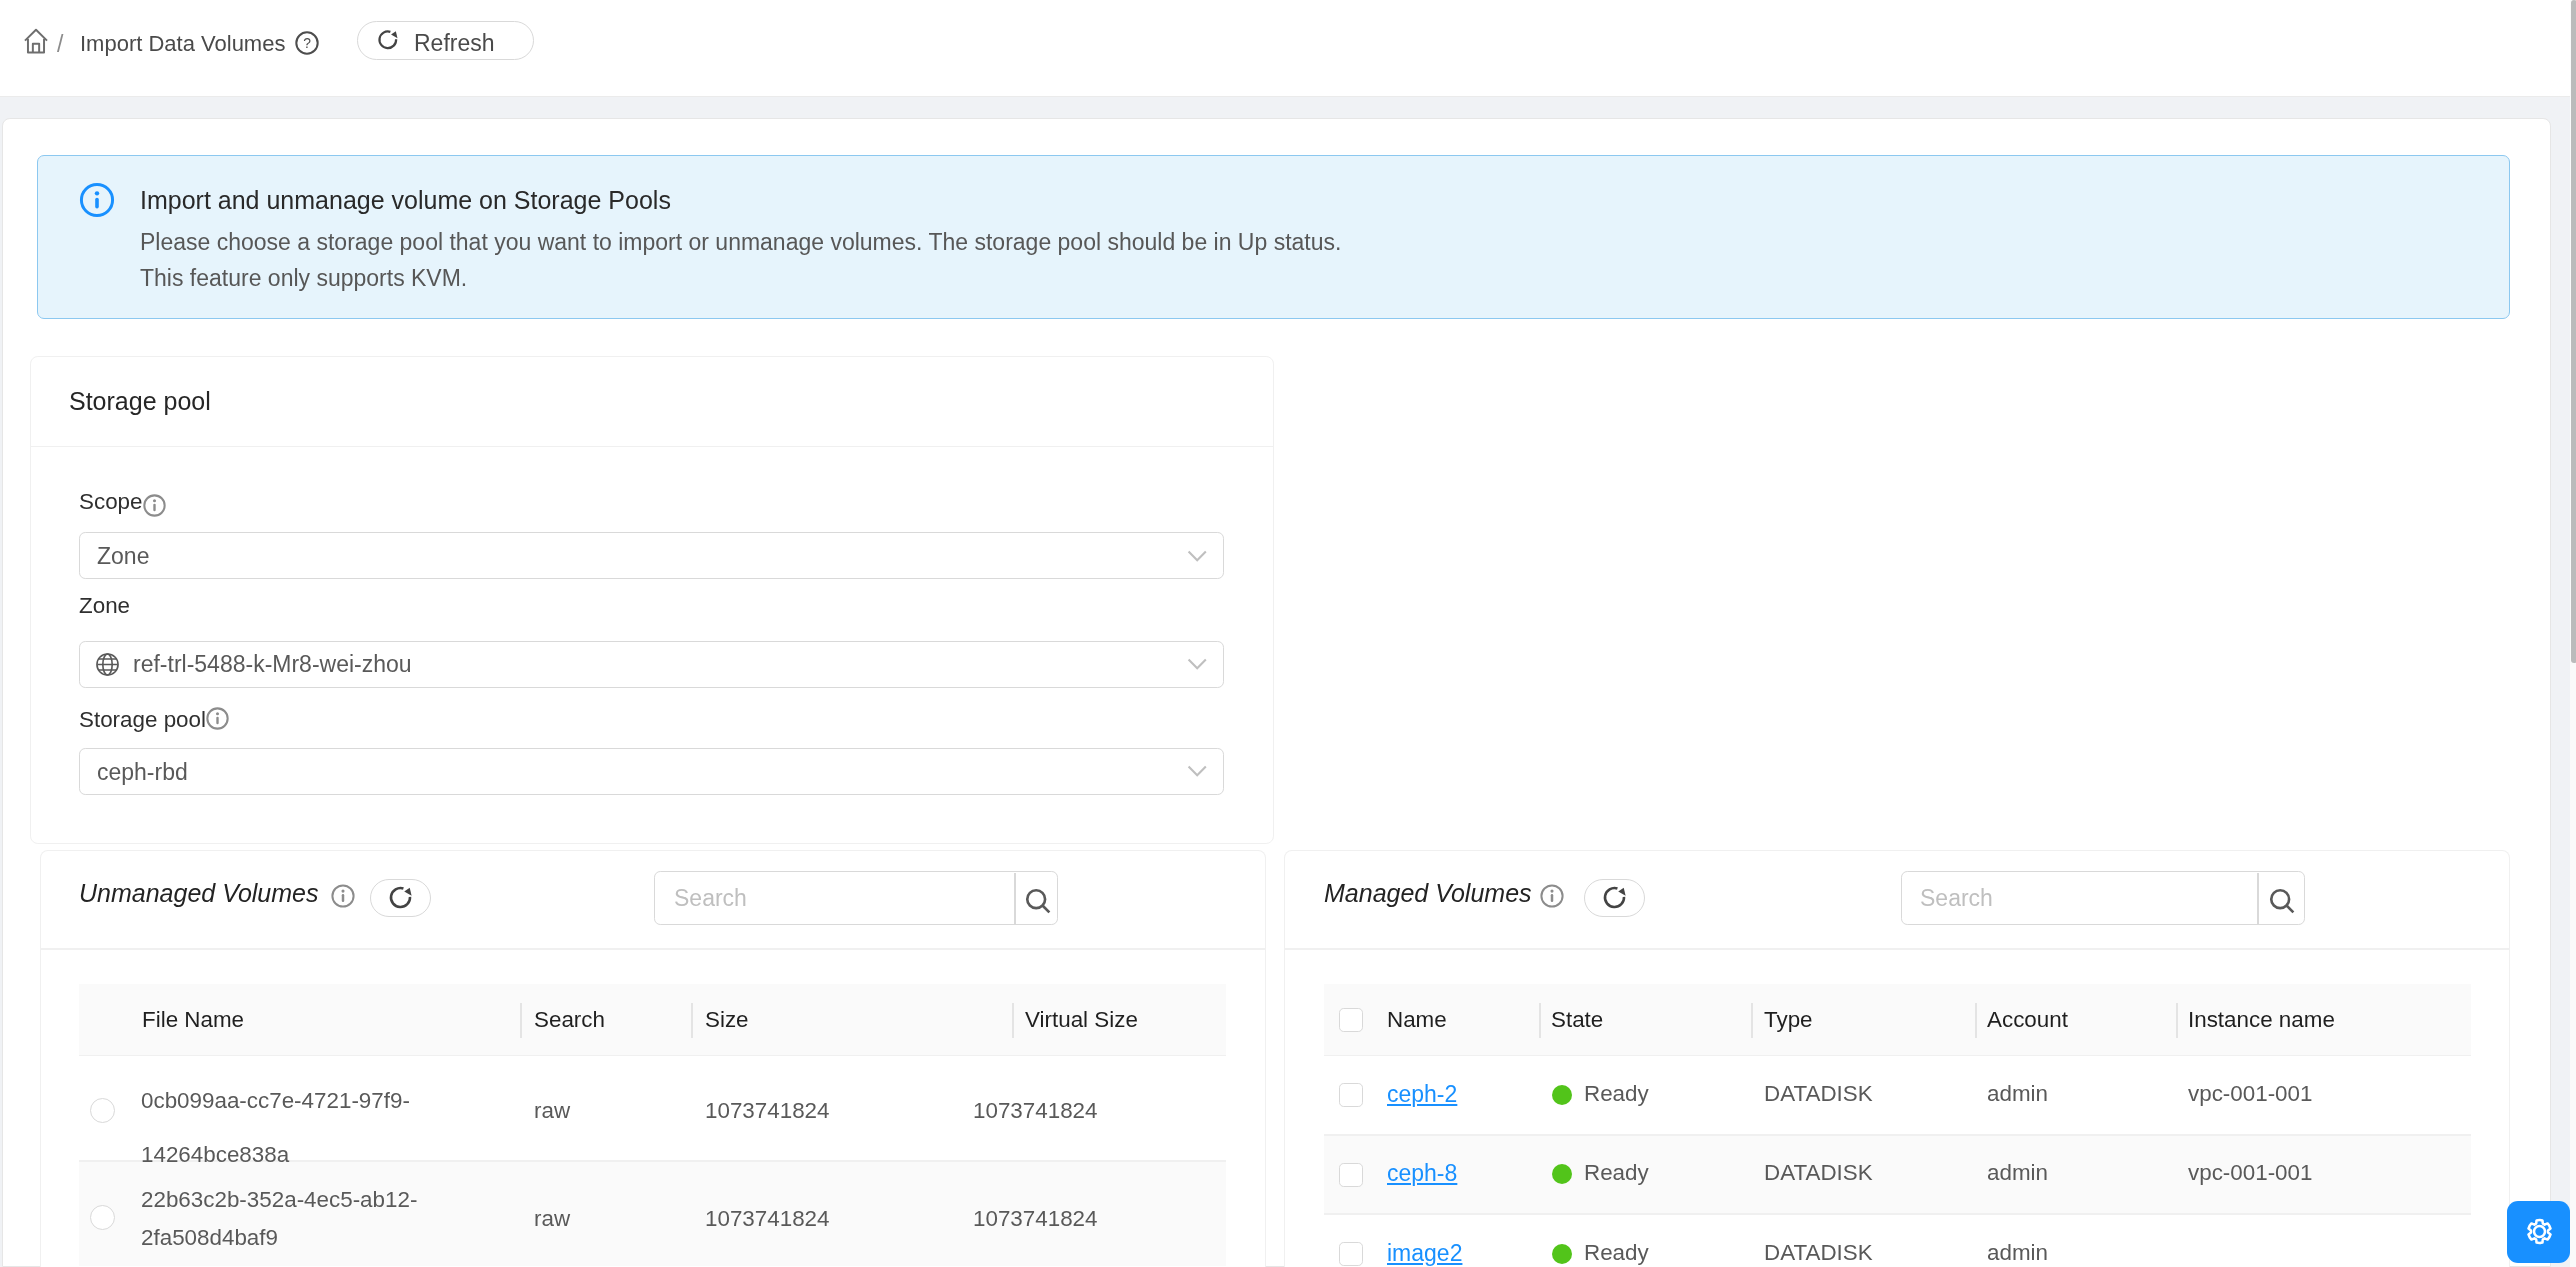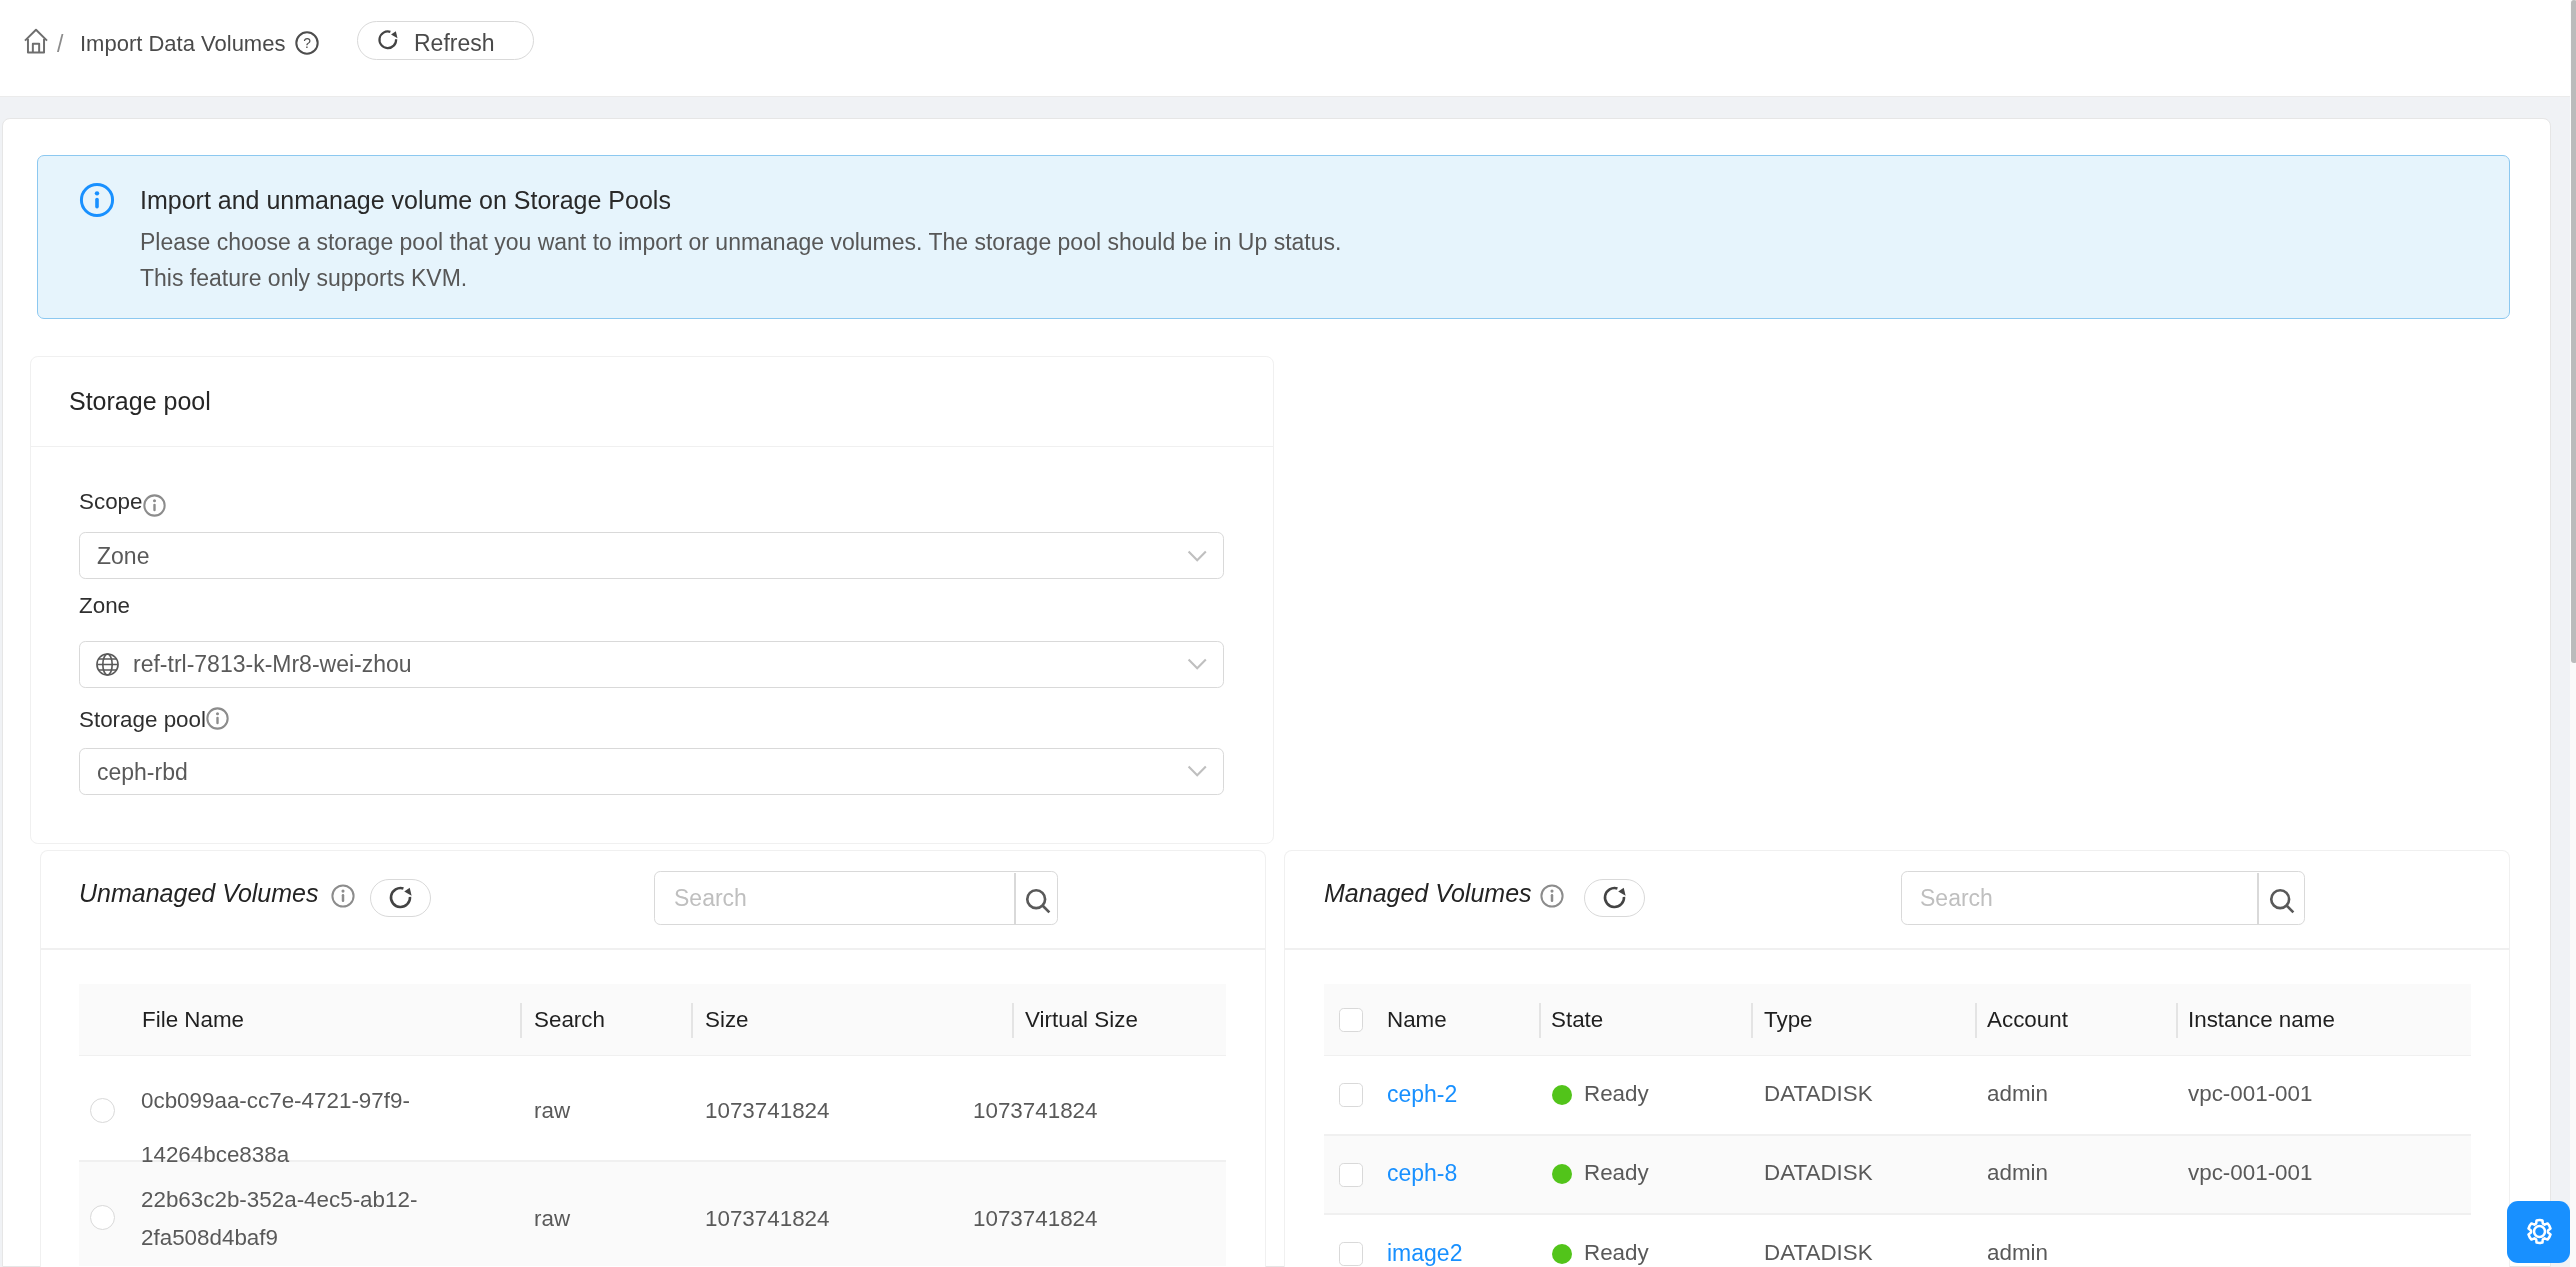--- a/index.html
+++ b/index.html
@@ -20,21 +20,21 @@
   .panel { top:850px; width:1226px; height:418px; background:#fff; border:1.6px solid #f0f0f0; border-radius:7.9px 7.9px 0 0; border-bottom:none; }
   .panel-t { top:879px; font-size:25px; color:#232323;font-style:italic; }
   .pill { top:879px; width:61px; height:38px; border:1.6px solid #d9d9d9; border-radius:19px; background:#fff; }
   .search { top:871px; width:404px; height:54px; border:1.6px solid #d9d9d9; border-radius:6.3px; background:#fff; }
   .ph { font-size:23px; color:#bfbfbf; }
   .pdiv { top:948px; height:1.6px; width:1226px; background:#f0f0f0; }
   .thead { top:984px; width:1147px; height:72px; background:#fafafa; border-bottom:1.6px solid #f0f0f0; }
   .th { font-size:22.4px; color:#1f1f1f; top:984px; height:72px; line-height:72px; }
   .tsep { top:1003px; width:1.6px; height:35px; background:#e4e4e4; }
   .cell { font-size:22.4px; color:#595959; }
-  .link { font-size:23px; color:#1890ff; }
+  .link { font-size:23px; color:#1890ff;text-decoration:underline; }
   .row-line { height:1.6px; background:#f0f0f0; }
   .gear { left:2507px; top:1201px; width:63px; height:62px; background:#1890ff; border-radius:11px; }
   .sbar { left:2570px; top:0; width:6.3px; height:1267px; background:#fafafa; }
   .sthumb { left:2571px; top:0; width:5.5px; height:663px; background:#bbbbbb; border-radius:3.1px; }
 </style>
 </head>
 <body>
 
 <div class="abs hdr"></div>
 
@@ -83,21 +83,21 @@
   <path d="M2 2 L13 13 L24 2"></path>
 </svg>
 
 <div class="abs lbl" style="left:79px;top:593px">Zone</div>
 <div class="abs sel" style="top:641px"></div>
 <svg class="abs" style="left:95px;top:652px" width="25" height="25" viewBox="0 0 32 32" fill="none" stroke="#595959" stroke-width="2.1">
   <circle cx="16" cy="16" r="13.5"></circle>
   <ellipse cx="16" cy="16" rx="6" ry="13.5"></ellipse>
   <path d="M3 16 H29 M4.8 9 H27.2 M4.8 23 H27.2"></path>
 </svg>
-<div class="abs sel-txt" style="left:133px;top:642px">ref-trl-7813-k-Mr8-wei-zhou</div>
+<div class="abs sel-txt" style="left:133px;top:642px">ref-trl-5488-k-Mr8-wei-zhou</div>
 <svg class="abs" style="left:1187px;top:658px" width="20.4" height="12.6" viewBox="0 0 26 16" fill="none" stroke="#bfbfbf" stroke-width="2.7">
   <path d="M2 2 L13 13 L24 2"></path>
 </svg>
 
 <div class="abs lbl" style="left:79px;top:707px">Storage pool</div>
 <svg class="abs" style="left:206px;top:707px" width="23" height="23" viewBox="0 0 29 29">
   <circle cx="14.5" cy="14.5" r="12.8" fill="none" stroke="#8c8c8c" stroke-width="2.6"></circle>
   <circle cx="14.5" cy="8.6" r="1.9" fill="#8c8c8c"></circle>
   <rect x="13" y="12.2" width="3" height="9.5" rx="1.5" fill="#8c8c8c"></rect>
 </svg>

